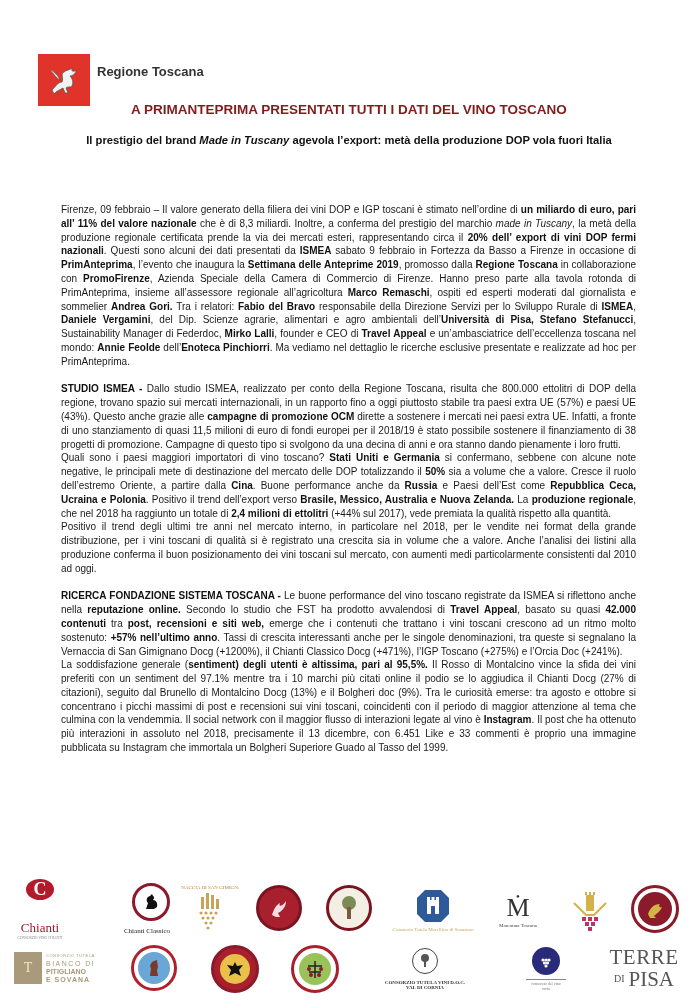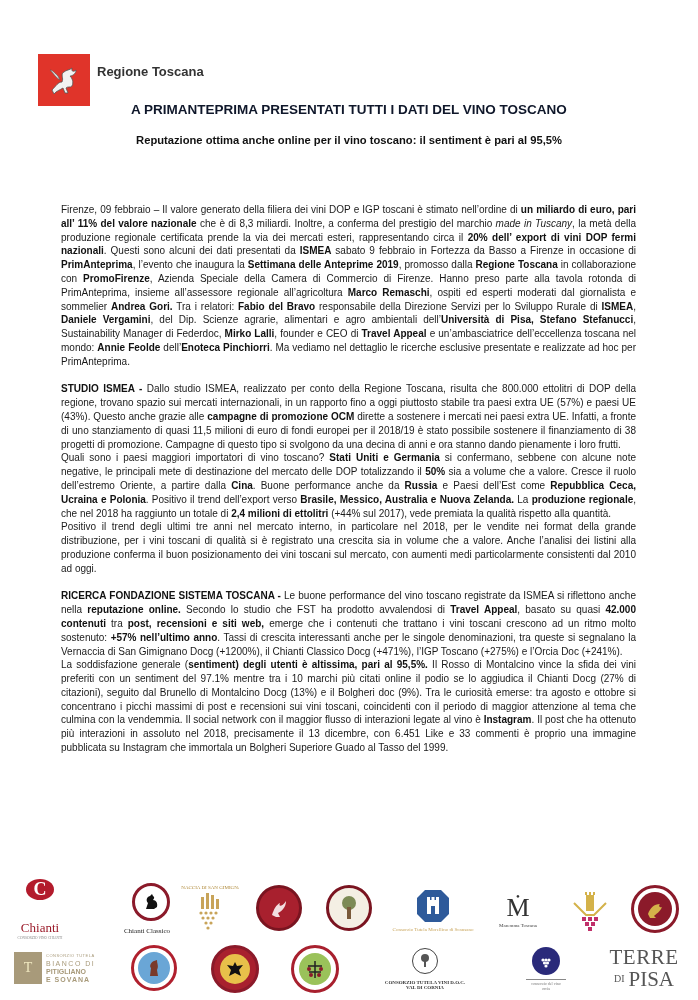--- a/index.html
+++ b/index.html
@@ -9,21 +9,21 @@
   .header { position: absolute; left: 0; top: 0; width: 698px; height: 120px; }
   .rt-logo { position: absolute; left: 38px; top: 54px; width: 52px; height: 52px; background: #e0342a; display: flex; align-items: center; justify-content: center; }
   .rt-name { position: absolute; left: 97px; top: 64px; font-size: 13px; font-weight: bold; color: #333; }
   .coop { position: absolute; left: 545px; top: 24px; width: 120px; }
   .coop-label { font-size: 11px; font-weight: bold; color: #666; letter-spacing: -0.2px; transform: scaleX(0.85); transform-origin: left; white-space: nowrap; }
   .coop-mark { position: relative; height: 60px; margin-top: 4px; }
   .coop-mark svg { position: absolute; left: 0; top: 0; }
   .coop-brand { position: absolute; left: 30px; top: 6px; font-size: 7px; color: #a82a2a; font-weight: bold; }
   .coop-sub { position: absolute; left: 30px; top: 40px; font-size: 4.5px; color: #a82a2a; line-height: 6px; }
 
-  .title { position: absolute; left: 0; width: 698px; top: 102px; text-align: center; font-size: 13.5px; font-weight: bold; color: #0f172a; }
+  .title { position: absolute; left: 0; width: 698px; top: 102px; text-align: center; font-size: 13.5px; font-weight: bold; color: #7f1d1d; }
 
   .subtitles { position: absolute; left: 0; width: 698px; top: 134px; text-align: center; font-size: 11.2px; font-weight: bold; line-height: 13.5px; color: #111; }
 
   .body { position: absolute; left: 61px; width: 575px; top: 203px; font-size: 10px; line-height: 13.8px; text-align: justify; color: #1a1a1a; }
   .body p { margin: 0; }
   .body p.gap { margin-top: 13.8px; }
   .body b { font-weight: bold; color: #111; }
 
   .logos { position: absolute; left: 0; top: 878px; width: 698px; height: 122px; }
   .logo { position: absolute; display: flex; flex-direction: column; align-items: center; justify-content: center; }
@@ -40,21 +40,21 @@
       <path d="M14 16 C10 12 8 10 6 10 C10 14 12 18 16 20 Z" fill="#ddd" stroke="#555" stroke-width="0.6"></path>
     </svg>
   </div>
   <div class="rt-name">Regione Toscana</div>
 
 </div>
 
 <div class="title">A PRIMANTEPRIMA PRESENTATI TUTTI I DATI DEL VINO TOSCANO</div>
 
 <div class="subtitles">
-  <div>Reputazione ottima anche online per il vino toscano: il sentiment è pari al 95,5%</div>
+  <div><span>Il prestigio del brand </span><i>Made in Tuscany</i><span> agevola l’export: metà della produzione DOP vola fuori Italia</span></div>
 </div>
 
 <div class="body">
   <p><span>Firenze, 09 febbraio – Il valore generato della filiera dei vini DOP e IGP toscani è stimato nell’ordine di </span><b>un miliardo di euro, pari all’ 11% del valore nazionale</b><span> che è di 8,3 miliardi. Inoltre, a conferma del prestigio del marchio </span><i>made in Tuscany</i><span>, la metà della produzione regionale certificata prende la via dei mercati esteri, rappresentando circa il </span><b>20% dell’ export di vini DOP fermi nazionali</b><span>. Questi sono alcuni dei dati presentati da </span><b>ISMEA</b><span> sabato 9 febbraio in Fortezza da Basso a Firenze in occasione di </span><b>PrimAnteprima</b><span>, l’evento che inaugura  la </span><b>Settimana delle Anteprime 2019</b><span>, promosso dalla </span><b>Regione Toscana</b><span> in collaborazione con </span><b>PromoFirenze</b><span>, Azienda Speciale della Camera di Commercio di Firenze. Hanno preso parte alla tavola rotonda di PrimAnteprima, insieme all’assessore regionale all’agricoltura </span><b>Marco Remaschi</b><span>, ospiti ed esperti moderati dal giornalista e sommelier </span><b>Andrea Gori.</b><span> Tra i relatori: </span><b>Fabio del Bravo</b><span> responsabile della Direzione Servizi per lo Sviluppo Rurale di </span><b>ISMEA</b><span>, </span><b>Daniele Vergamini</b><span>, del Dip. Scienze agrarie, alimentari e agro ambientali dell’</span><b>Università di Pisa, Stefano Stefanucci</b><span>, Sustainability Manager di Federdoc, </span><b>Mirko Lalli</b><span>, founder e CEO di </span><b>Travel Appeal</b><span> e un’ambasciatrice dell’eccellenza toscana nel mondo: </span><b>Annie Feolde</b><span> dell’</span><b>Enoteca Pinchiorri</b><span>. Ma vediamo nel dettaglio le ricerche esclusive presentate e realizzate ad hoc per PrimAnteprima.</span></p>
   <p class="gap"><b>STUDIO ISMEA - </b><span>  Dallo studio ISMEA, realizzato per conto della Regione Toscana, risulta che 800.000 ettolitri di DOP della regione, trovano spazio sui mercati internazionali, in un rapporto fino a oggi piuttosto stabile tra paesi extra UE (57%) e paesi UE (43%). Questo anche grazie alle </span><b>campagne di promozione OCM</b><span> dirette a sostenere i mercati nei paesi extra UE. Infatti, a fronte di uno stanziamento di quasi 11,5 milioni di euro di fondi europei per il 2018/19 è stato possibile sostenere il finanziamento di 38 progetti di promozione. Campagne di questo tipo si svolgono da una decina di anni e ora stanno dando pienamente i loro frutti.</span></p>
   <p><span>Quali sono i paesi maggiori importatori di vino toscano? </span><b>Stati Uniti e Germania</b><span> si confermano, sebbene con alcune note negative, le principali mete di destinazione del mercato delle DOP totalizzando il </span><b>50%</b><span> sia a volume che a valore. Cresce il ruolo dell’estremo Oriente, a partire dalla </span><b>Cina</b><span>. Buone performance anche da </span><b>Russia</b><span> e Paesi dell’Est come </span><b>Repubblica Ceca, Ucraina e Polonia</b><span>. Positivo il trend dell’export verso </span><b>Brasile, Messico, Australia e Nuova Zelanda.</b><span> La </span><b>produzione regionale</b><span>, che nel 2018 ha raggiunto un totale di </span><b>2,4 milioni di ettolitri</b><span> (+44% sul 2017), vede premiata la qualità rispetto alla quantità.</span></p>
   <p><span>Positivo il trend degli ultimi tre anni nel mercato interno, in particolare nel 2018, per le vendite nei format della grande distribuzione, per i vini toscani di qualità si è registrato una crescita sia in volume che a valore. Anche l’analisi dei listini alla produzione conferma il buon posizionamento dei vini toscani sul mercato, con aumenti medi particolarmente consistenti dal 2010 ad oggi.</span></p>
   <p class="gap"><b>RICERCA FONDAZIONE SISTEMA TOSCANA -</b><span> Le buone performance del vino toscano registrate da ISMEA si riflettono anche nella </span><b>reputazione online.</b><span> Secondo lo studio che FST ha prodotto avvalendosi di </span><b>Travel Appeal</b><span>, basato su quasi </span><b>42.000 contenuti</b><span> tra </span><b>post, recensioni e siti web,</b><span> emerge che i contenuti che trattano i vini toscani crescono ad un ritmo molto sostenuto: </span><b>+57% nell’ultimo anno</b><span>. Tassi di crescita interessanti anche per le singole denominazioni, tra queste si segnalano la Vernaccia di San Gimignano Docg (+1200%), il Chianti Classico Docg (+471%),  l’IGP Toscano (+275%) e l’Orcia Doc (+241%).</span></p>
   <p><span>La soddisfazione generale (</span><b>sentiment) degli utenti è altissima, pari al 95,5%.</b><span> Il Rosso di Montalcino vince la sfida dei vini preferiti con un sentiment del 97.1% mentre tra i 10 marchi più citati online il podio se lo aggiudica il Chianti Docg (27% di citazioni), seguito dal Brunello di Montalcino Docg (13%) e il Bolgheri doc (9%). Tra le curiosità emerse: tra agosto e ottobre si concentrano i picchi massimi di post e recensioni sui vini toscani, coincidenti con il periodo di maggior attenzione al tema che culmina con la vendemmia. Il social network con il maggior flusso di interazioni legate al vino è </span><b>Instagram</b><span>. Il post che ha ottenuto più interazioni in assoluto nel 2018, precisamente il 13 dicembre, con 6.451 Like e 33 commenti è proprio una immagine pubblicata su Instagram che immortala un Bolgheri Superiore Guado al Tasso del 1999.</span></p>
 </div>

